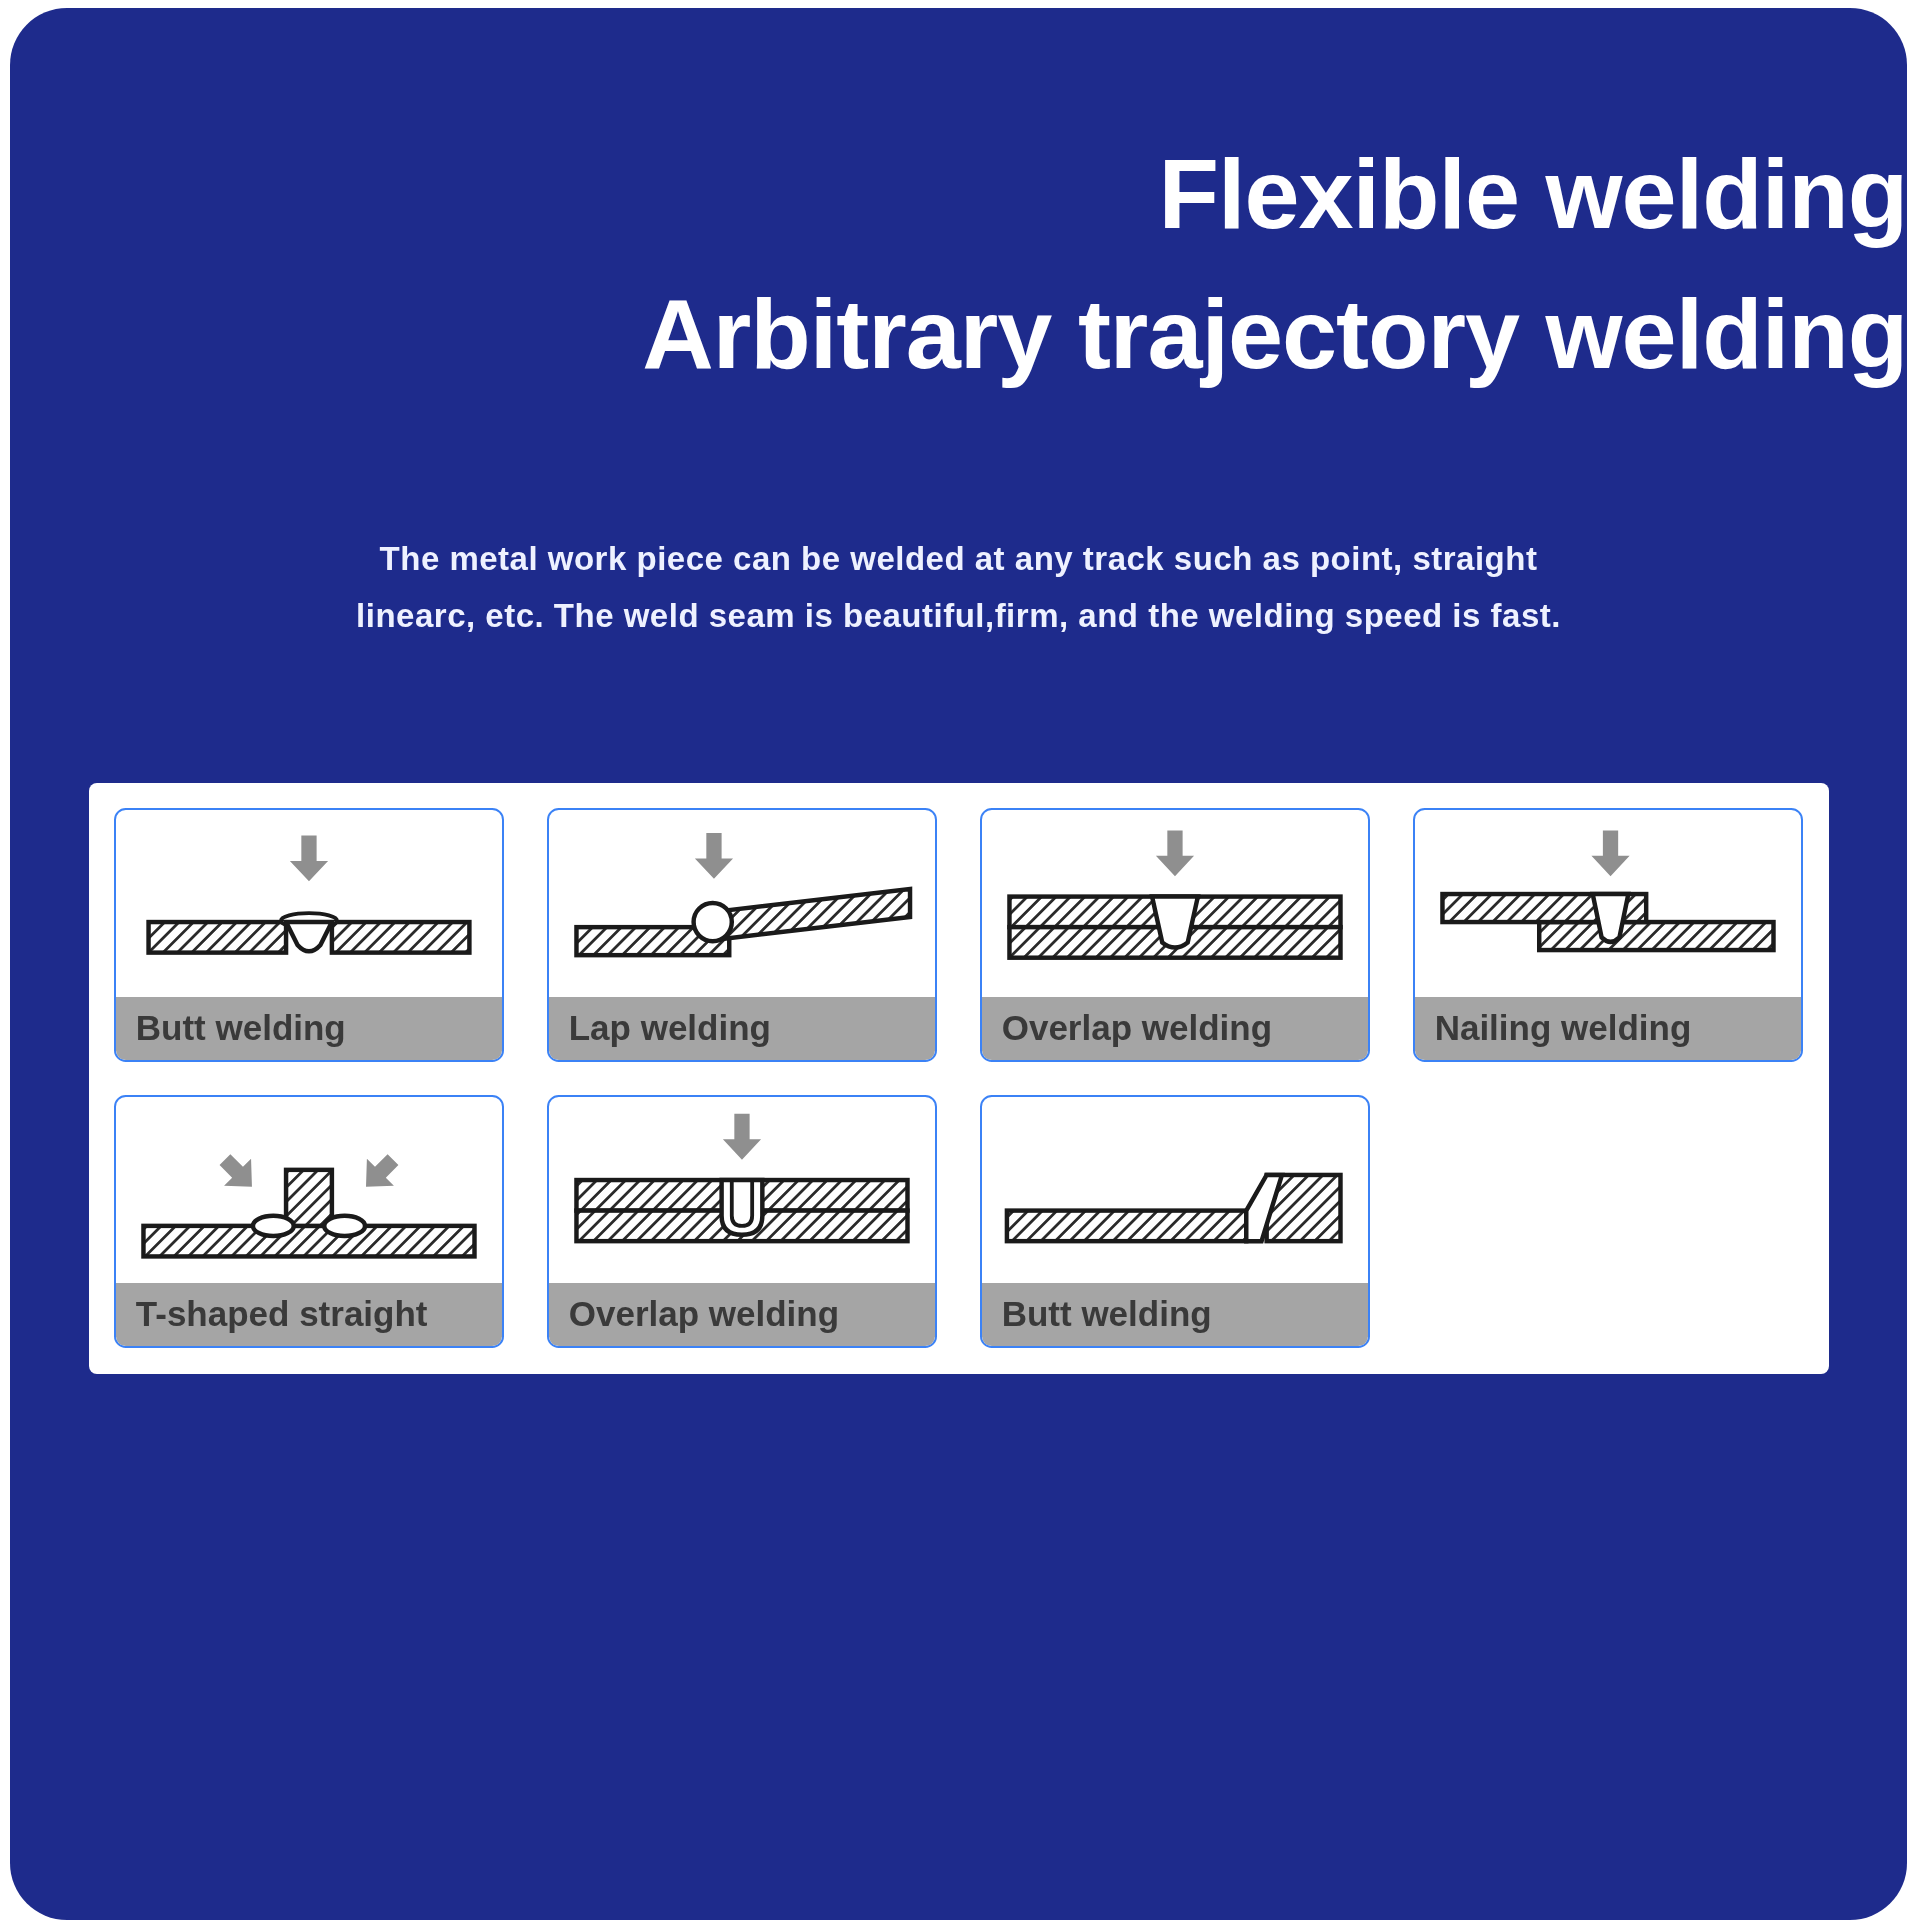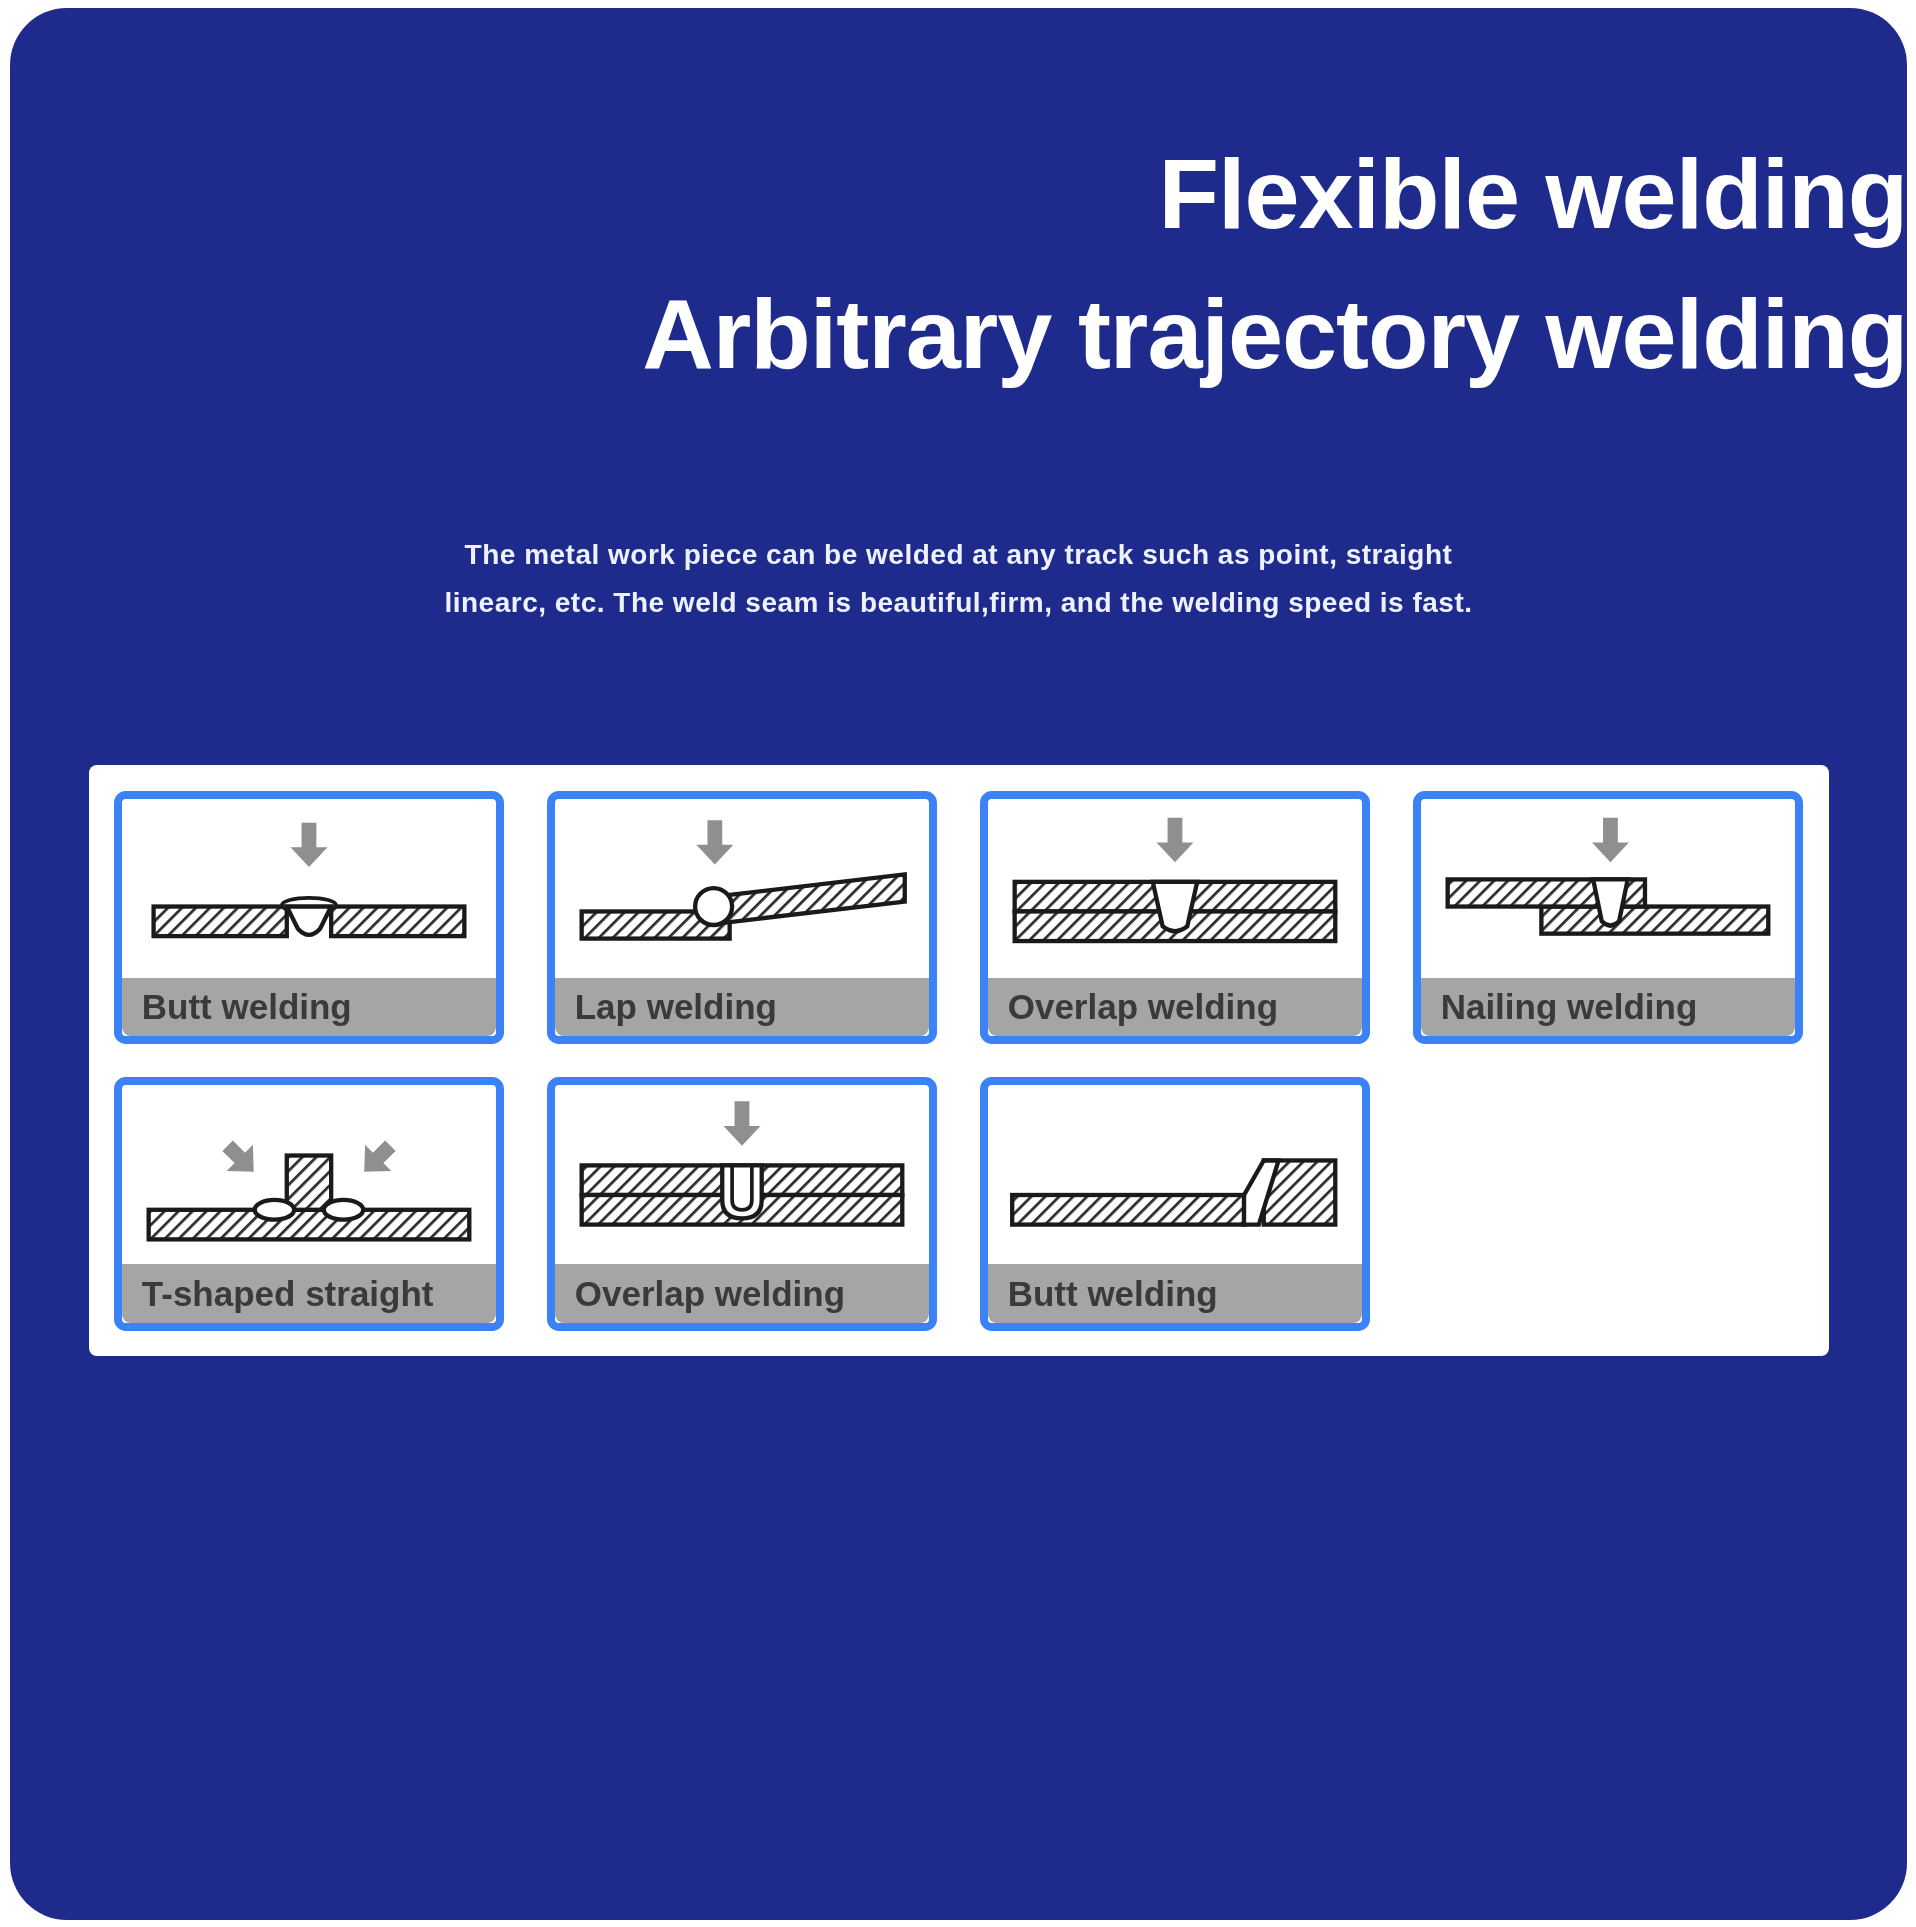--- a/index.html
+++ b/index.html
@@ -23,40 +23,40 @@
     font-size:99px;
     font-weight:700;
     letter-spacing:-1px;
     line-height:1.42;
   }
   .title .t-line { display:block; }
   .desc {
     margin-top:126px;
     text-align:center;
     color:#eef1ff;
-    font-size:28px;
+    font-size:33px;
     font-weight:600;
     line-height:1.72;
     letter-spacing:0.5px;
   }
   .cards-panel {
     margin:138px auto 0 auto;
     width:1740px;
     height:591px;
     background:#ffffff;
     border-radius:7.9px;
     padding:25.6px;
     display:grid;
     grid-template-columns:repeat(4, 1fr);
     grid-template-rows:repeat(2, 1fr);
     column-gap:43px;
     row-gap:33px;
   }
   .card {
-    border:8px solid #3b82f6;
+    border:2px solid #3b82f6;
     border-radius:11.8px;
     background:#ffffff;
     display:flex;
     flex-direction:column;
     overflow:hidden;
   }
   .diagram {
     flex:1;
     display:flex;
     align-items:center;

